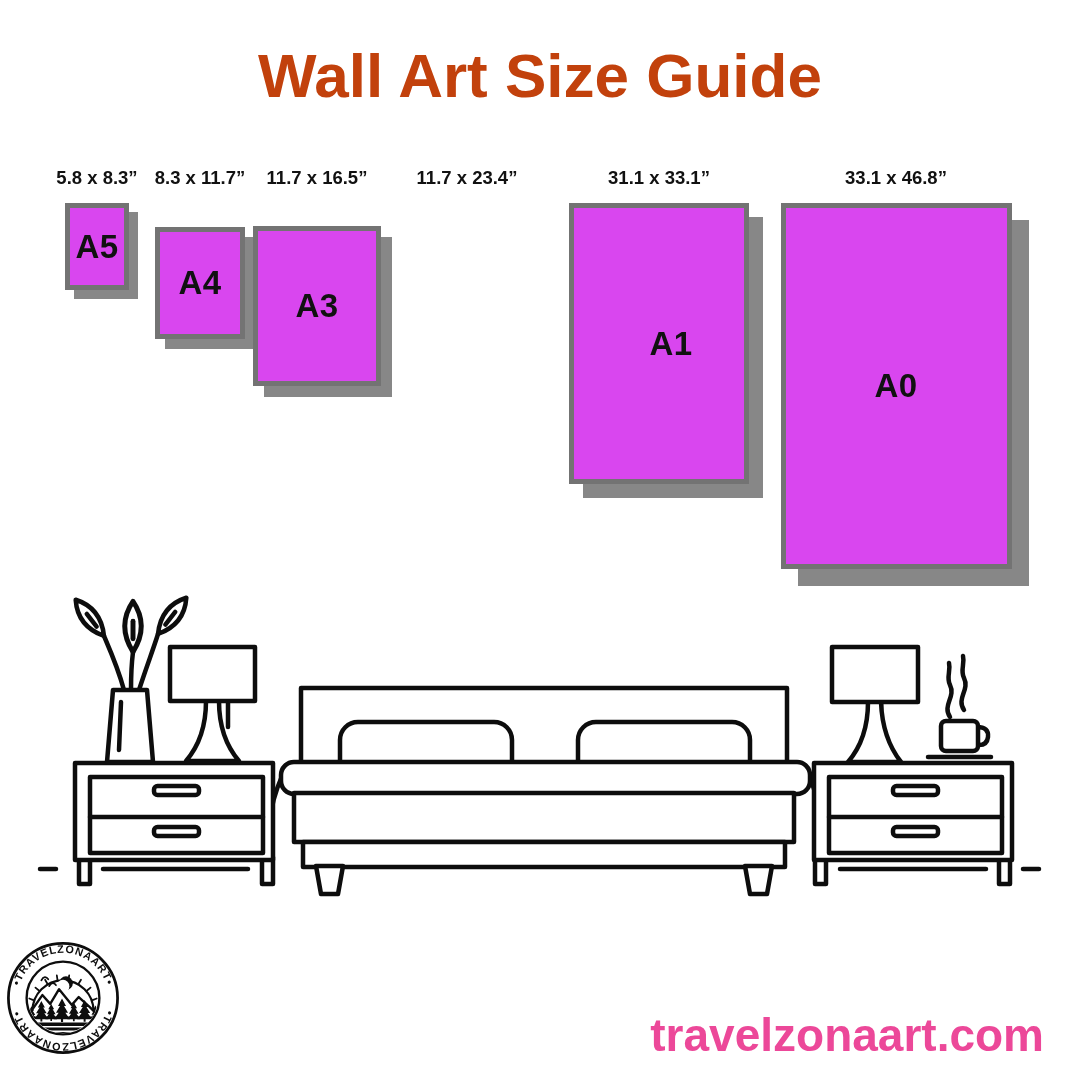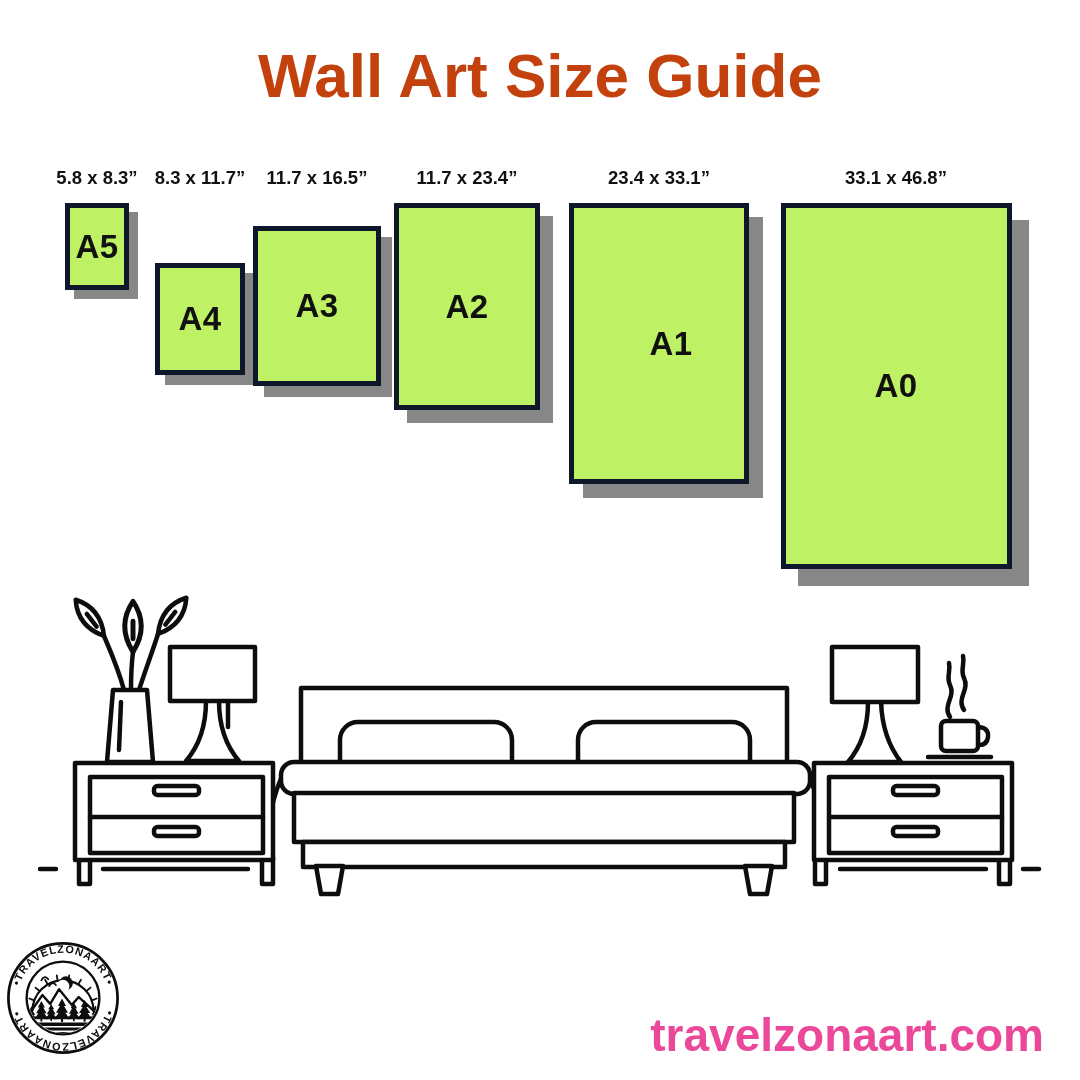--- a/index.html
+++ b/index.html
@@ -20,27 +20,27 @@
   
   .paper {
     position:absolute; top:168px;
     display:flex; flex-direction:column; align-items:center;
   }
   .paper-dims {
     font-size:18.5px; font-weight:bold; line-height:19px;
     margin-bottom:16px; white-space:nowrap; color:#111111;
   }
   .paper-box {
-    border:5px solid #0f172a; background:#bef264;
+    border:5px solid #737373; background:#d946ef;
     display:flex; align-items:center; justify-content:center;
   }
   .paper-name { font-size:33px; font-weight:bold; color:#111111; letter-spacing:0.5px; }
   #paper-a5 { left:27px;  width:140px; }
   #paper-a5 .paper-box { width:64px;  height:87px;  box-shadow:9px 9px 0 #878787; }
-  #paper-a4 { left:130px; width:140px;gap:36px; }
+  #paper-a4 { left:130px; width:140px; }
   #paper-a4 .paper-box { width:90px;  height:112px; box-shadow:10px 10px 0 #878787;margin-top:24px; }
   #paper-a3 { left:242px; width:150px;gap:23px; }
   #paper-a3 .paper-box { width:128px; height:160px; box-shadow:11px 11px 0 #878787; }
   #paper-a2 { left:392px; width:150px; }
   #paper-a2 .paper-box { width:146px; height:207px; box-shadow:13px 13px 0 #878787; }
   #paper-a1 { left:579px; width:160px; }
   #paper-a1 .paper-box { width:180px; height:281px; box-shadow:14px 14px 0 #878787;padding-left:24px; }
   #paper-a0 { left:811px; width:170px; }
   #paper-a0 .paper-box { width:231px; height:366px; box-shadow:17px 17px 0 #878787; }
   
@@ -80,26 +80,23 @@
   </div>
 </div>
 <div class="paper" id="paper-a3">
   <div class="paper-dims">11.7 x 16.5”</div>
   <div class="paper-box">
     <span class="paper-name">A3</span>
   </div>
 </div>
 <div class="paper" id="paper-a2">
   <div class="paper-dims">11.7 x 23.4”</div>
-  <div class="paper-box">
-    <span class="paper-name">A2</span>
-  </div>
 </div>
 <div class="paper" id="paper-a1">
-  <div class="paper-dims">23.4 x 33.1”</div>
+  <div class="paper-dims">31.1 x 33.1”</div>
   <div class="paper-box">
     <span class="paper-name">A1</span>
   </div>
 </div>
 <div class="paper" id="paper-a0">
   <div class="paper-dims">33.1 x 46.8”</div>
   <div class="paper-box">
     <span class="paper-name">A0</span>
   </div>
 </div>

